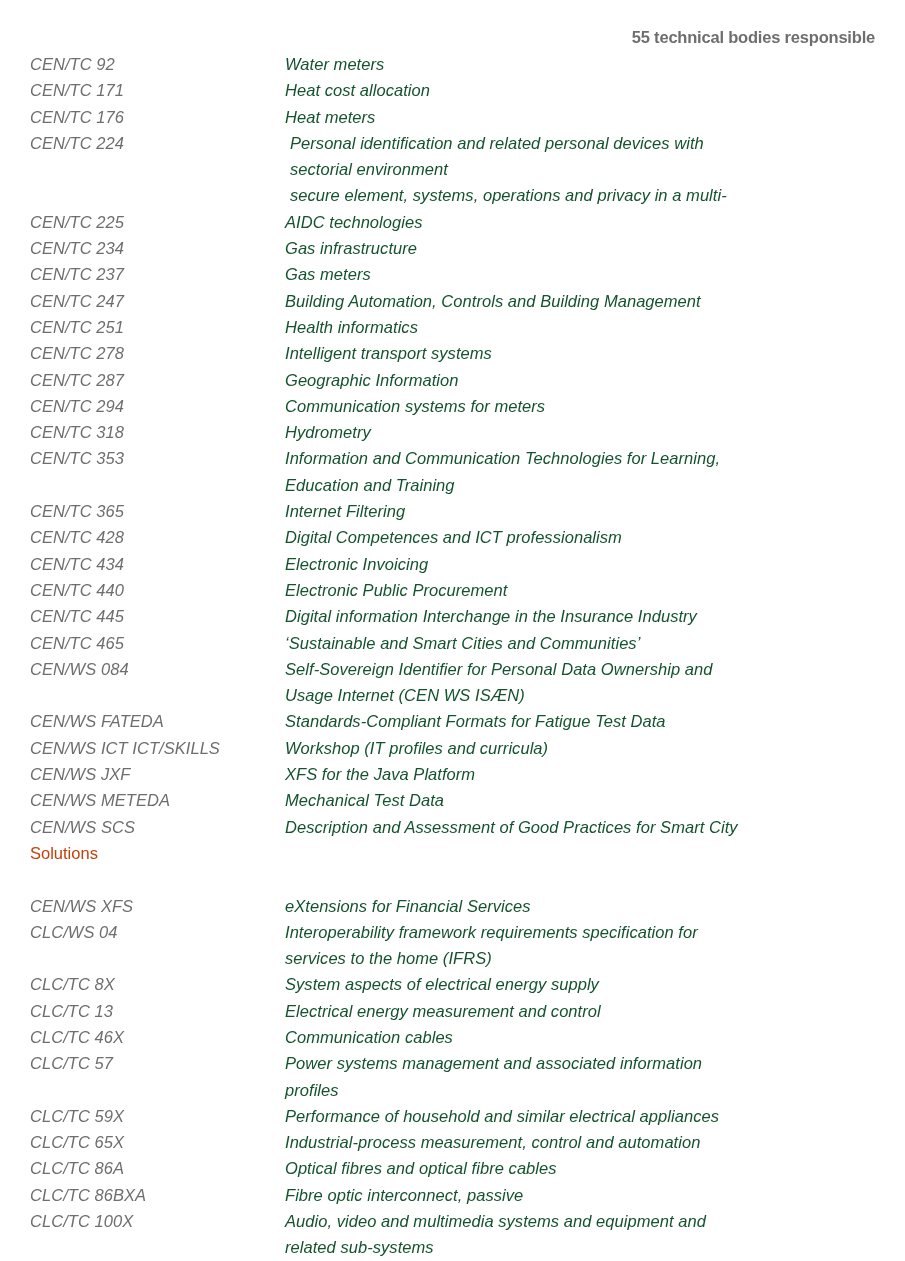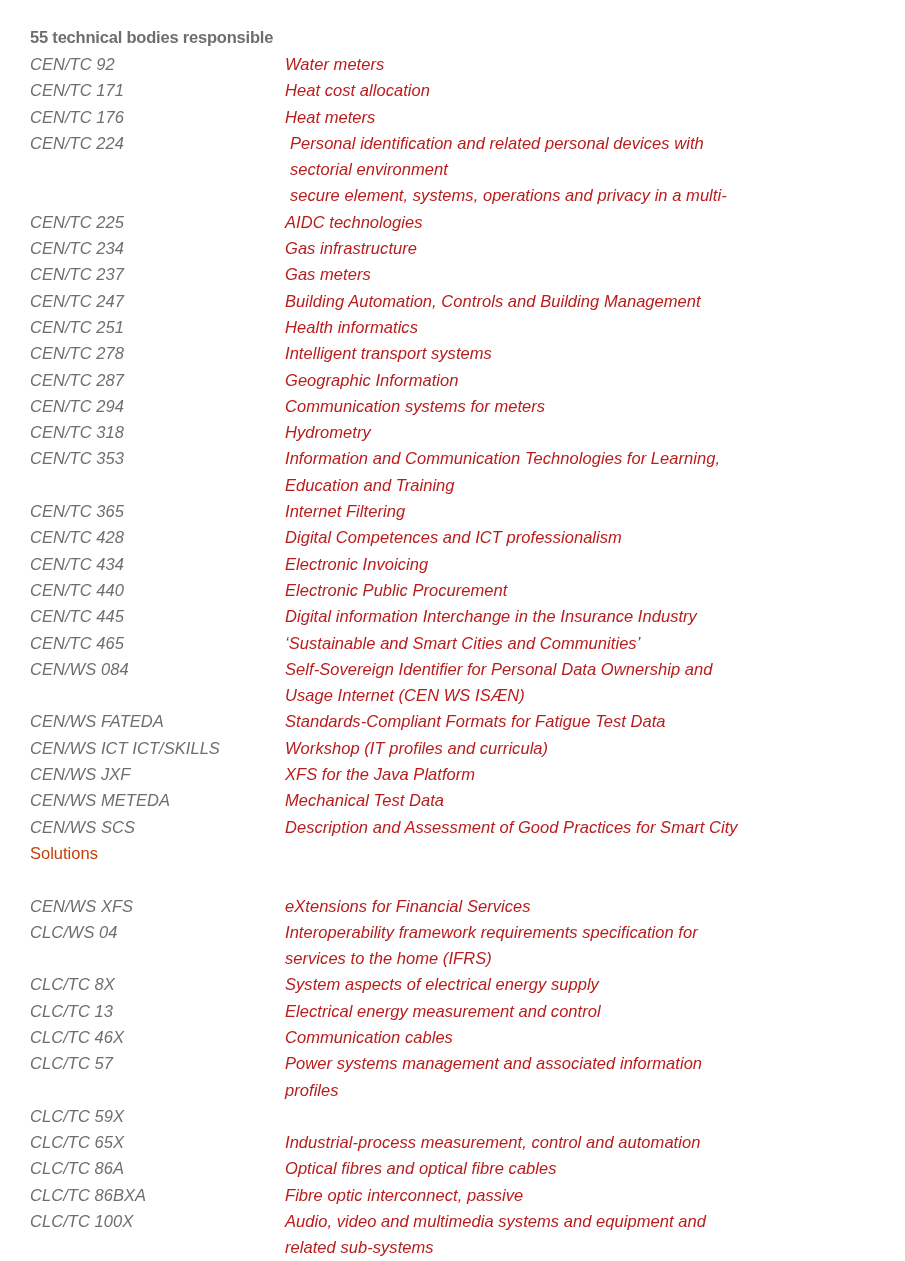--- a/index.html
+++ b/index.html
@@ -33,20 +33,21 @@
   }
 
   .doc-title {
     font-size: 16.5px;
     font-weight: bold;
     letter-spacing: -0.2px;
     color: #6e6e6e;
     line-height: 21px;
     margin: 0 0 3px 0;
     white-space: pre;
+    text-align: right;
   }
 
   .entry-list {
     margin: 0;
     padding: 0;
     list-style: none;
   }
 
   .entry {
     position: relative;
@@ -66,21 +67,21 @@
     white-space: pre;
     letter-spacing: 0.05px;
   }
 
   .entry-desc {
     display: block;
     margin-left: 255px;
     padding-left: 0;
     font-size: 16.5px;
     line-height: 26.3px;
-    color: #b91c1c;
+    color: #14532d;
     letter-spacing: 0.05px;
   }
 
   .entry-desc .desc-line {
     display: block;
     white-space: pre;
   }
 
   
   .entry.indent-desc .entry-desc .desc-line {
@@ -306,20 +307,23 @@
         </div>
         <div class="entry">
           <span class="entry-code">CLC/TC 57</span>
           <span class="entry-desc">
             <span class="desc-line">Power systems management and associated information</span>
             <span class="desc-line">profiles</span>
           </span>
         </div>
         <div class="entry">
           <span class="entry-code">CLC/TC 59X</span>
+          <span class="entry-desc">
+            <span class="desc-line">Performance of household and similar electrical appliances</span>
+          </span>
         </div>
         <div class="entry">
           <span class="entry-code">CLC/TC 65X</span>
           <span class="entry-desc">
             <span class="desc-line">Industrial-process measurement, control and automation</span>
           </span>
         </div>
         <div class="entry">
           <span class="entry-code">CLC/TC 86A</span>
           <span class="entry-desc">

